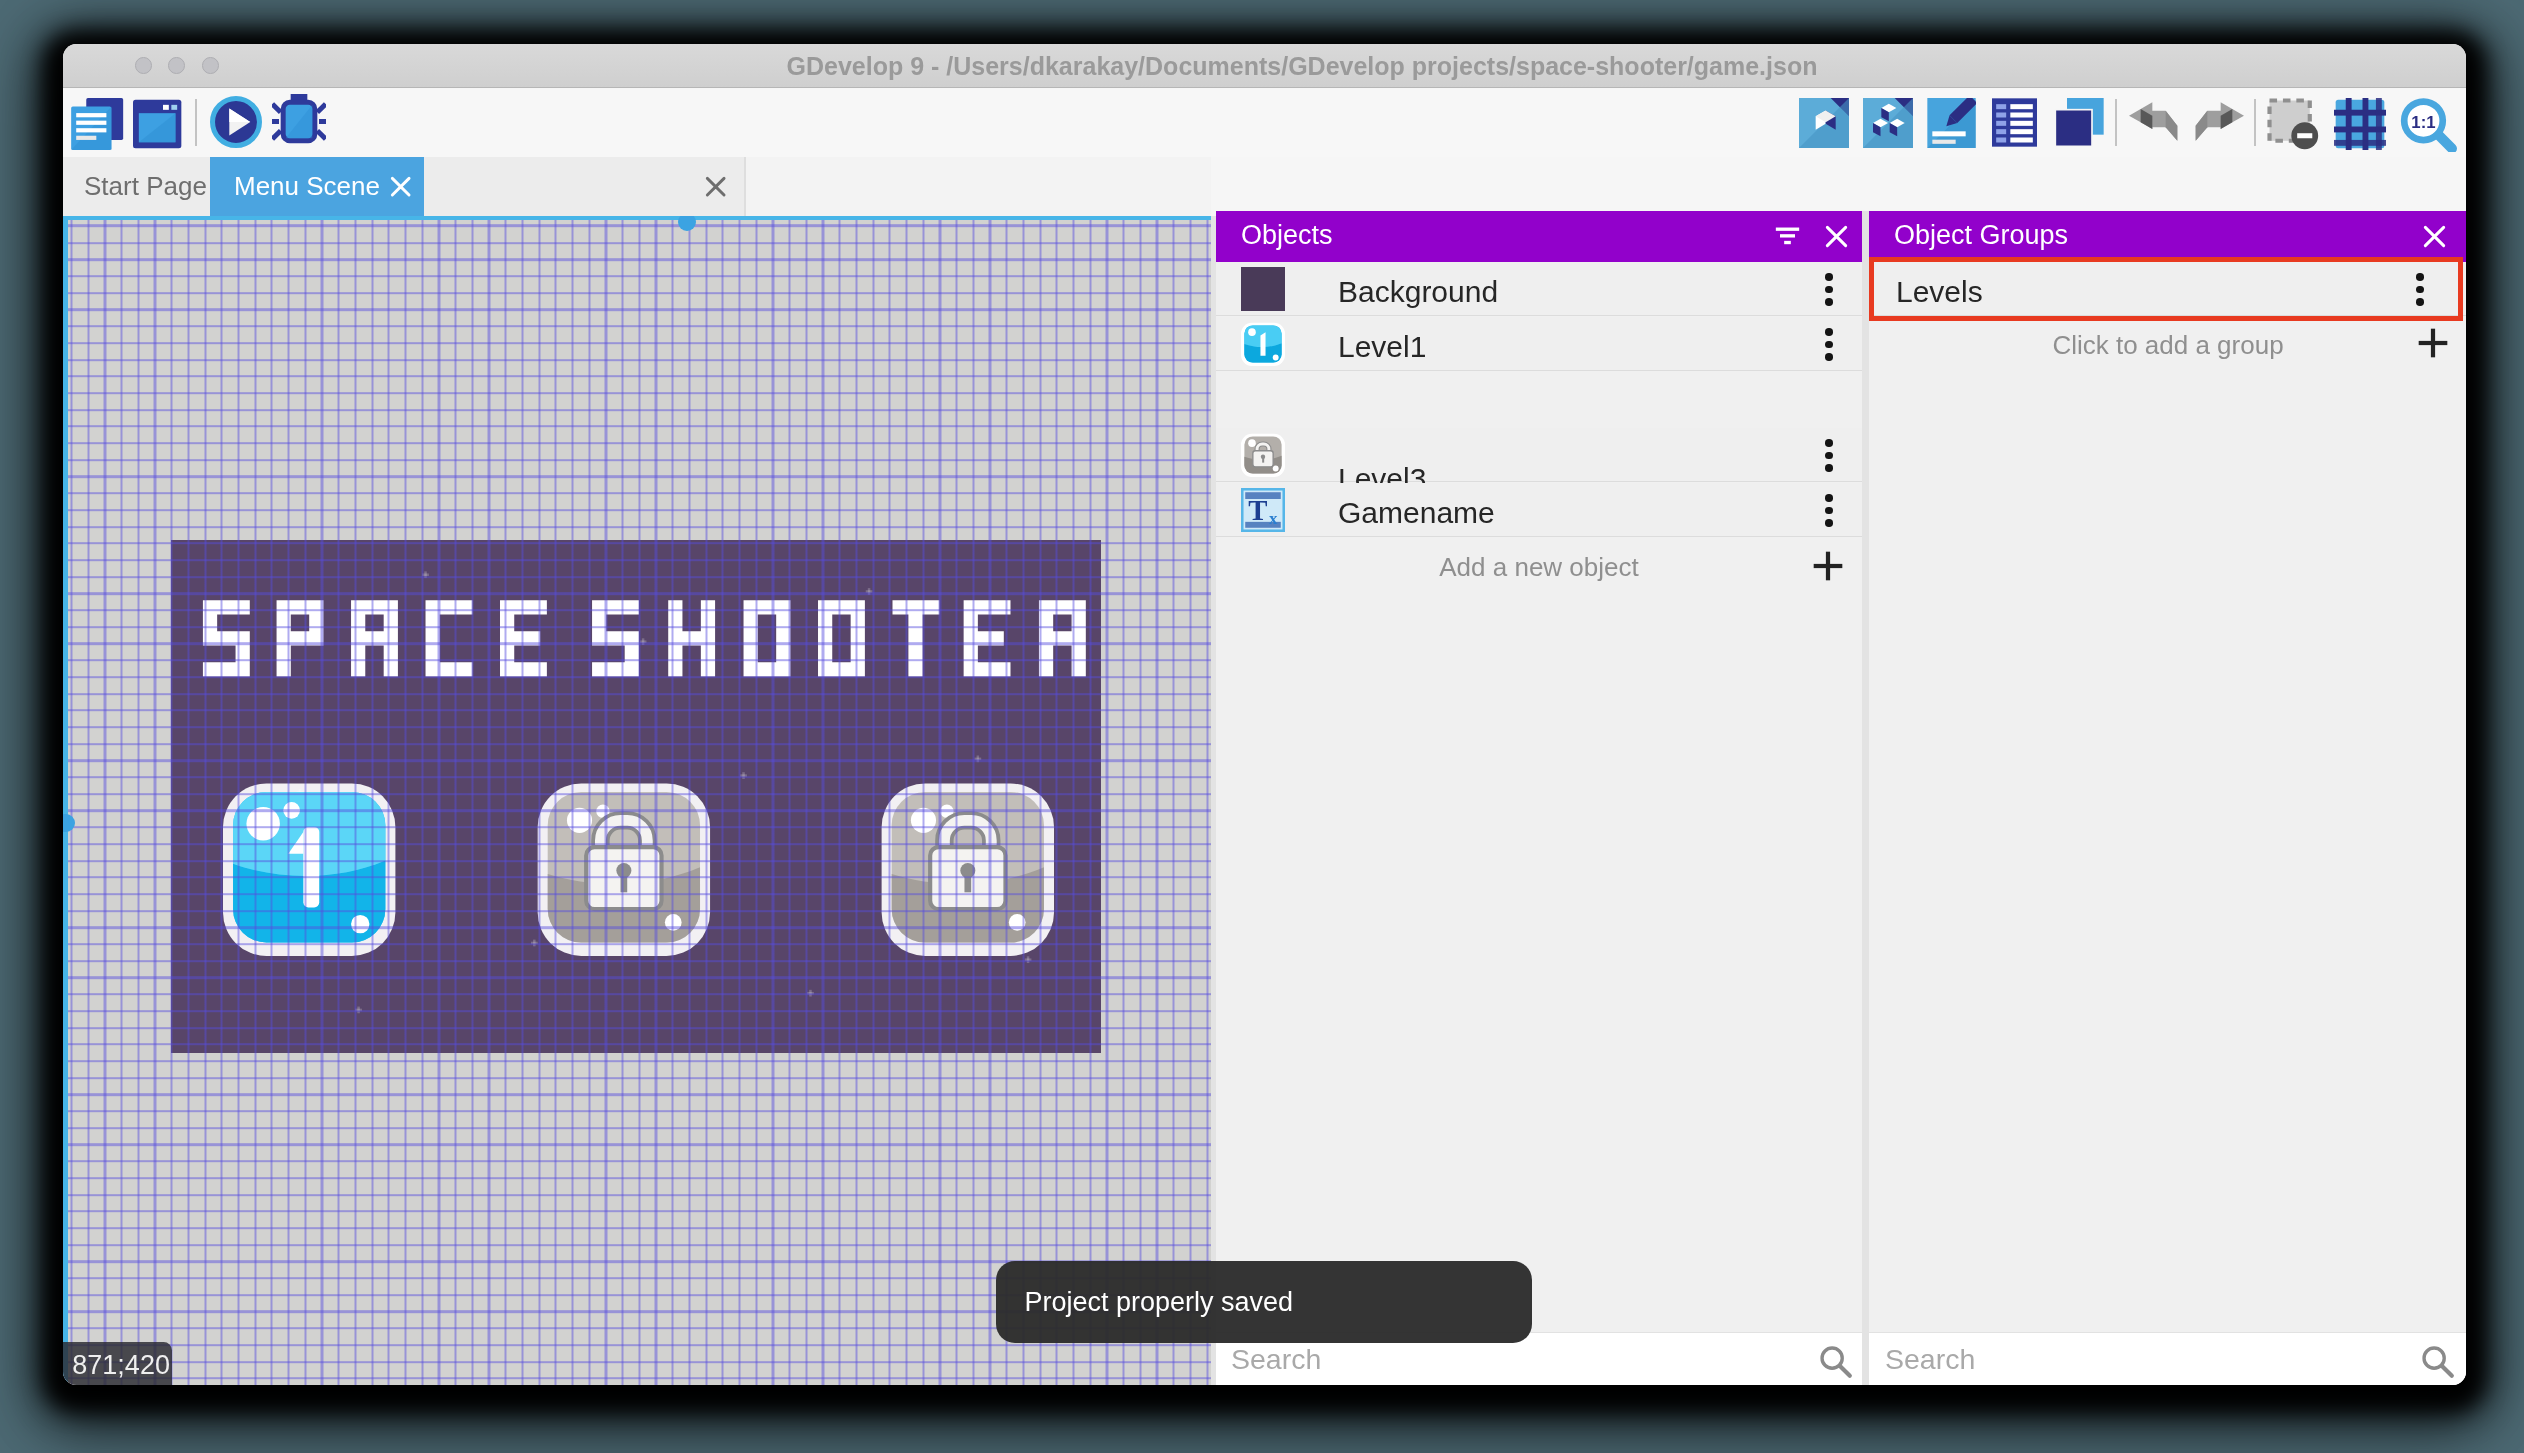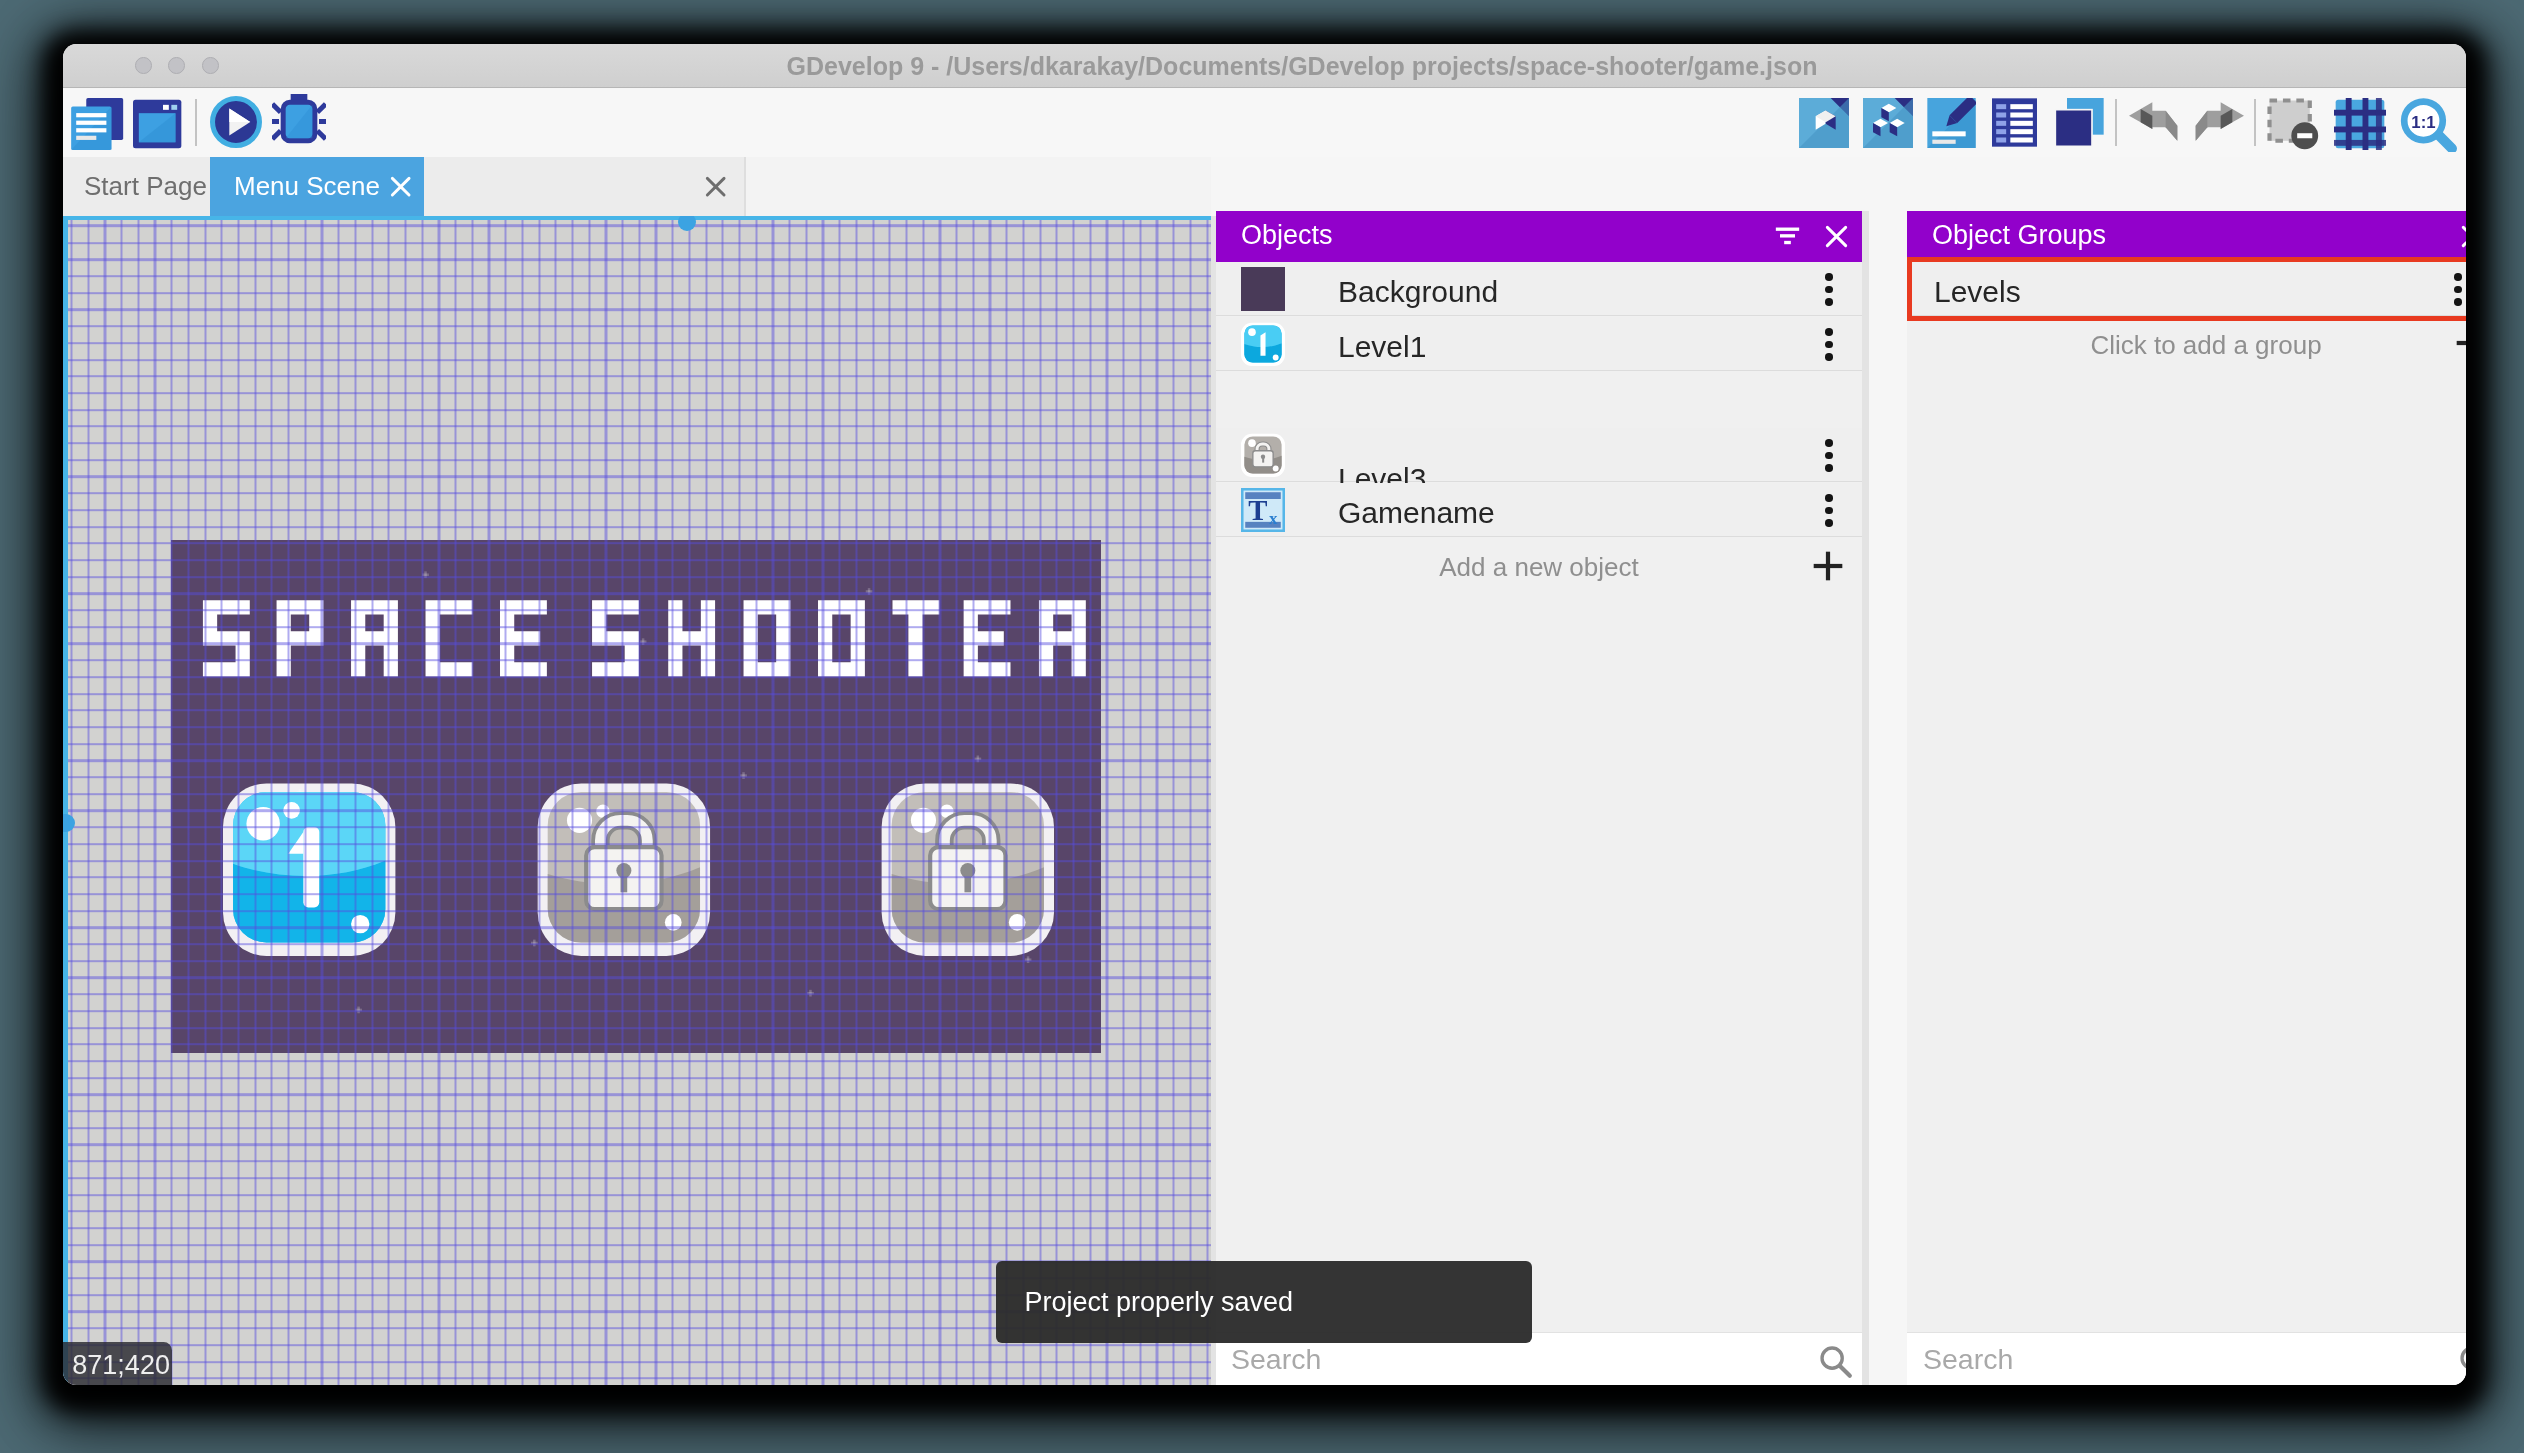--- a/index.html
+++ b/index.html
@@ -40,35 +40,35 @@
       repeating-linear-gradient(180deg, rgba(86,76,222,0.47) 0 2.1px, rgba(86,76,222,0) 2.1px 16.7px);
     background-position: 7.5px 9.2px; }
   #selTop { position:absolute; left:0; top:0; width:1148px; height:4.2px; background:#47b5e8; }
   #selLeft { position:absolute; left:0; top:0; width:5px; height:1170px; background:#47b5e8; }
   .handle { position:absolute; width:18.4px; height:18.4px; border-radius:50%; background:#3ba3e2; }
   #coord { position:absolute; left:-1.7px; top:1126px; width:111px; height:47px; background:rgba(42,42,48,0.82);
     border-radius:0 8.4px 0 0; color:#efefef; font-size:27px; line-height:47px; padding-left:11px; }
   
   .panel { position:absolute; top:167px; height:1174px; background:#f0f0f0; }
   #objpanel { left:1153px; width:646px; }
-  #grouppanel { left:1844px; width:598px;text-decoration:underline; }
+  #grouppanel { left:1806px; width:598px;text-decoration:underline; }
   .phead { position:absolute; left:0; top:0; width:100%; height:51px; background:#9201cb; }
   .phead .ptitle { position:absolute; left:25px; top:0; line-height:49px; color:#fff; font-size:27px; font-weight:500;text-align:right; }
   .prow { position:absolute; left:0; width:100%; background:#efefef; border-bottom:1.7px solid #dcdcdc; }
   .rowlabel { position:absolute; font-size:30px; color:#262626; }
   .graytxt { position:absolute; font-size:26px; color:#8f8f8f; }
   .dots3 { position:absolute; width:6.7px; }
   .dots3 i { position:absolute; left:0; width:7.5px; height:7.5px; border-radius:50%; background:#141414; }
   .searchrow { position:absolute; left:0; bottom:0; width:100%; height:53px; background:#fff; border-top:0.8px solid #e2e2e2; }
   .searchrow .ph { position:absolute; top:0; line-height:53px; font-size:28.5px; color:#a9a9a9; }
   #gap1 { position:absolute; left:1148px; top:172px; width:5px; height:1170px; background:#e3e3e3; }
   #gap2 { position:absolute; left:1799px; top:167px; width:6.7px; height:1174px; background:#e3e3e3; }
   
   #toast { position:absolute; left:933px; top:1217px; width:536px; height:82px; background:rgba(44,44,44,0.96);
-    border-radius:6px; color:#fff; font-size:27px; line-height:82px; padding-left:28.5px; }
+    border-radius:19px; color:#fff; font-size:27px; line-height:82px; padding-left:28.5px; }
   .rowicon { position:absolute; left:25px; top:5px; width:44px; height:44px; }
 </style>
 </head>
 <body>
 <div id="stage">
 <div id="win">
   <div id="titlebar">
     <span class="tl" style="left:72px;"></span>
     <span class="tl" style="left:105px;"></span>
     <span class="tl" style="left:139px;"></span>

